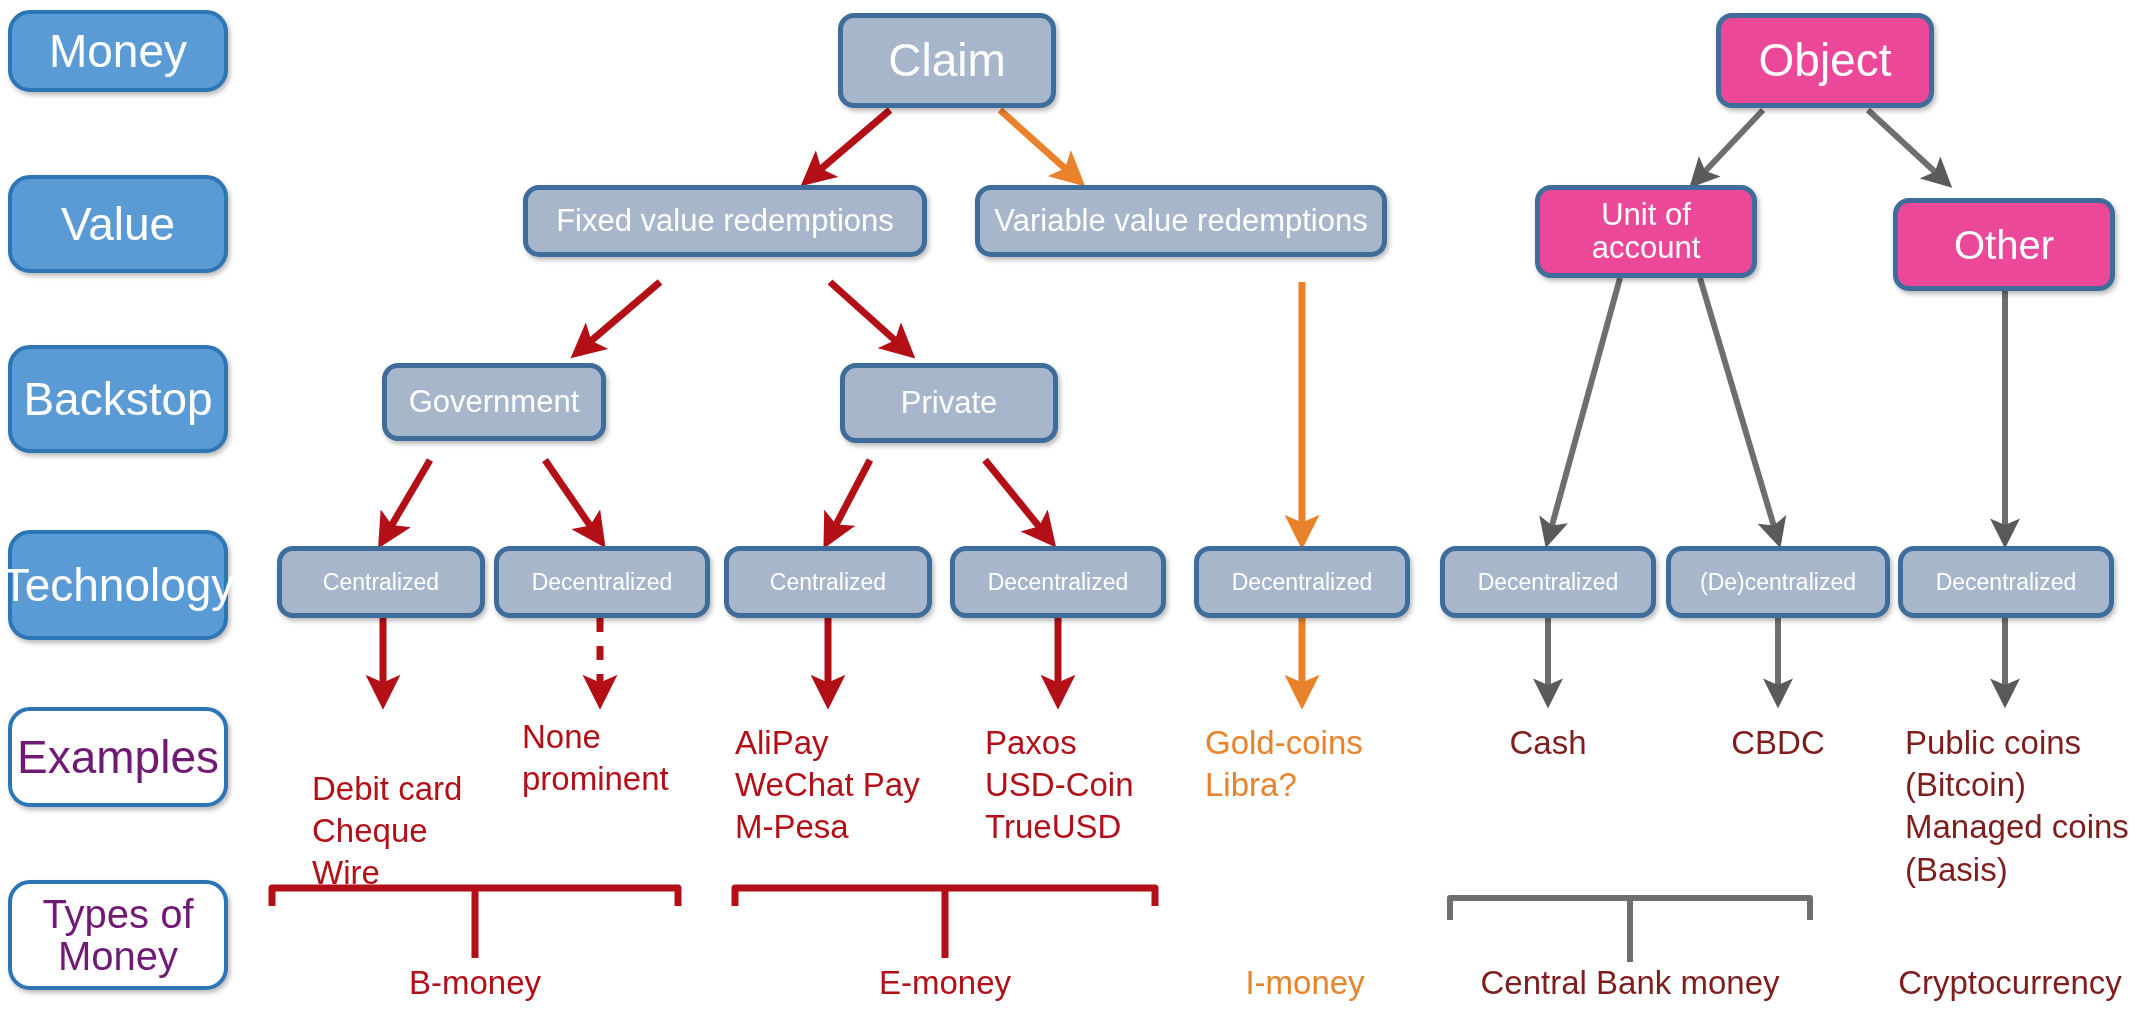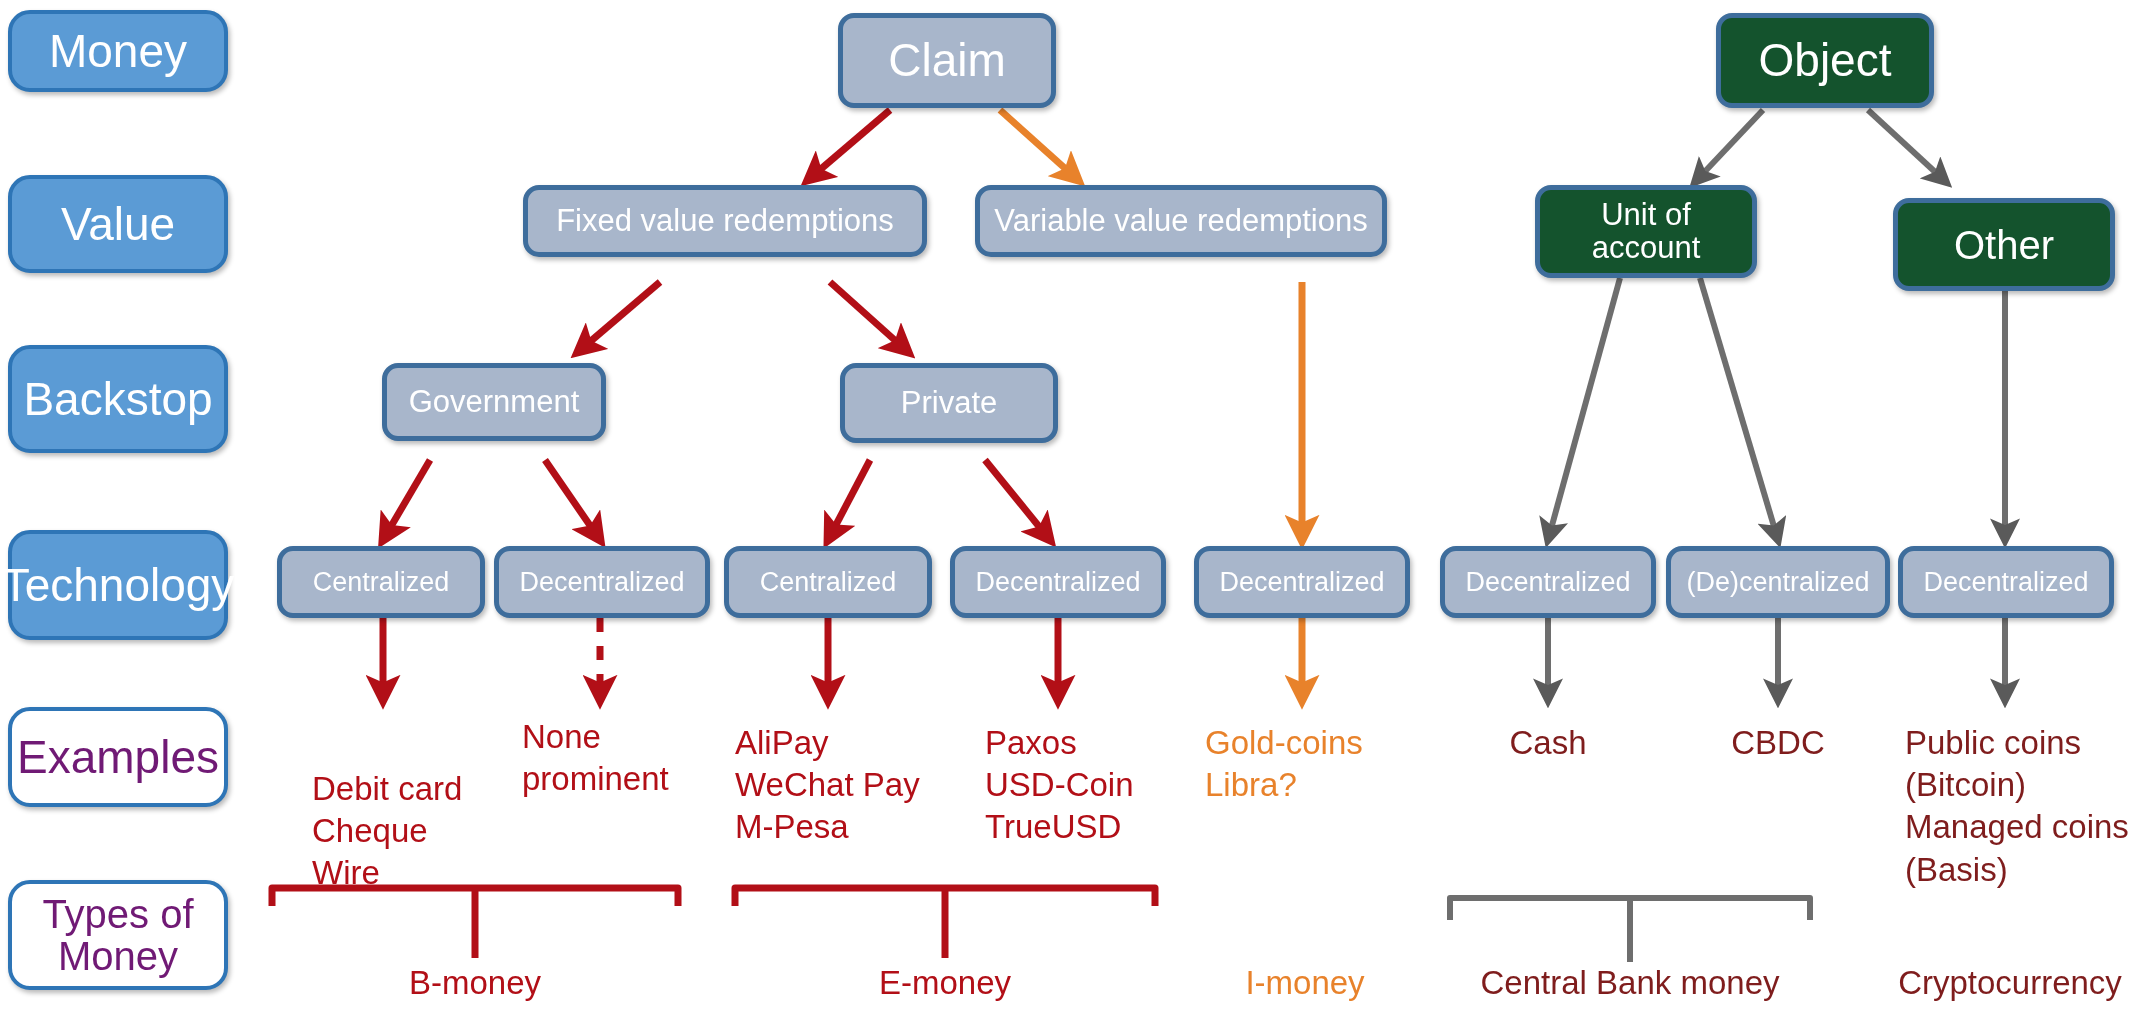--- a/index.html
+++ b/index.html
@@ -35,26 +35,26 @@
     color:#ffffff;
   }
   
   .cat.hollow{
     background:#ffffff;
     color:#701a75;
   }
   
   .lt{background:#A8B6CB;}
   
-  .dk{background:#14532d;}
+  .dk{background:#ec4899;}
 
   .n-xl{font-size:46px;}
   .n-lg{font-size:40px;}
   .n-md{font-size:31px;}
-  .n-sm{font-size:27px;}
+  .n-sm{font-size:23px;}
 
   
   .txt{
     position:absolute;
     line-height:1.28;
     white-space:pre-line;
     font-size:33px;
   }
   .red{color:#B20F17;}
   .orange{color:#E8822B;}

